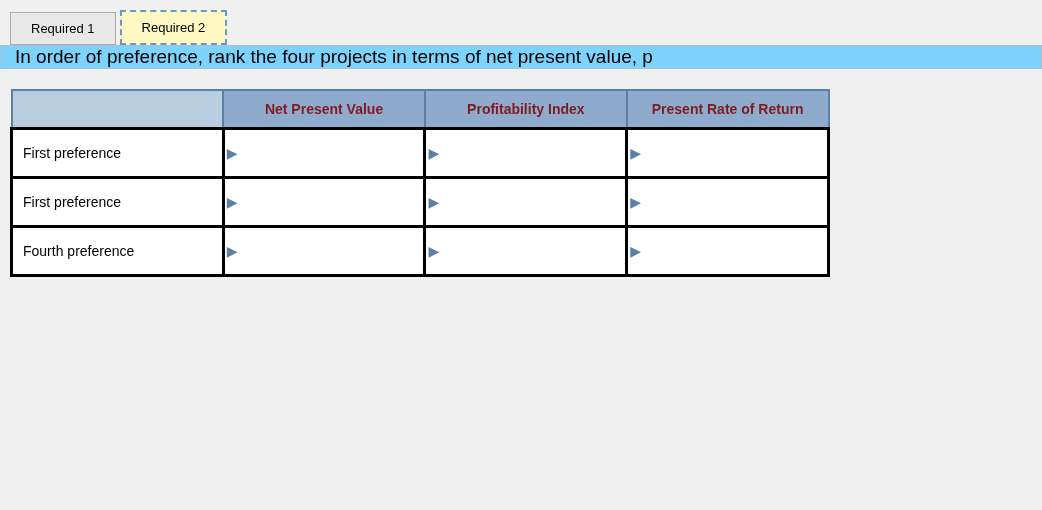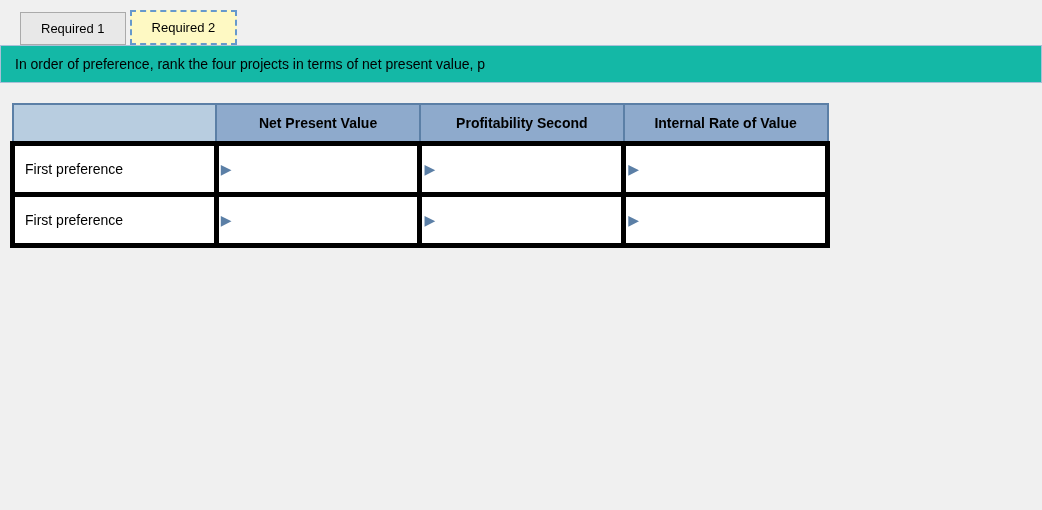--- a/index.html
+++ b/index.html
@@ -20,21 +20,21 @@
       background: #f0f0f0;
       width: 1042px;
       min-height: 510px;
       padding: 10px 0 0 0;
     }
 
     
     .tabs-row {
       display: flex;
       align-items: flex-end;
-      margin-left: 20px;
+      margin-left: 10px;
       margin-bottom: 0;
     }
 
     .tab {
       padding: 8px 20px;
       border: 1px solid #aaa;
       background: #e8e8e8;
       cursor: pointer;
       font-size: 13px;
       min-width: 100px;
@@ -42,24 +42,24 @@
     }
 
     .tab-dashed {
       border: 2px dashed #6699cc;
       background: #fef9c3;
       margin-left: 4px;
     }
 
     
     .instruction-bar {
-      background: #14b8a6;
+      background: #7dd3fc;
       border: 1px solid #aac0d8;
-      padding: 10px 14px;
-      font-size: 14px;
+      padding: 0 14px;
+      font-size: 19px;
       color: #000;
       margin: 0;
       overflow: hidden;
       white-space: nowrap;
     }
 
     
     .table-container {
       margin: 20px 10px 10px 10px;
       width: 820px;
@@ -71,32 +71,32 @@
     }
 
     
     .header-row th {
       background-color: #8eaacc;
       border: 2px solid #5b7fa6;
       padding: 10px 8px;
       text-align: center;
       font-weight: bold;
       font-size: 14px;
-      color: #000000;
+      color: #7f1d1d;
       vertical-align: middle;
     }
 
     .header-row th:first-child {
       background-color: #b8cde0;
       width: 290px;
     }
 
     
     .data-row td {
-      border: 5px solid #000000;
+      border: 3px solid #000000;
       padding: 0;
       height: 48px;
       vertical-align: middle;
       font-size: 14px;
       margin-left: 31px;
     }
 
     .data-row td:first-child {
       padding: 8px 10px;
       background: #ffffff;
@@ -157,24 +157,24 @@
 
   <div class="table-container">
     <table>
       <thead>
         <tr class="header-row">
           <th></th>
           <th>
             <span>Net Present Value</span>
           </th>
           <th>
-            <span>Profitability Second</span>
+            <span>Profitability Index</span>
           </th>
           <th>
-            <span>Internal Rate of Value</span>
+            <span>Present Rate of Return</span>
           </th>
         </tr>
       </thead>
       <tbody>
 
         <tr class="data-row">
           <td>
             <span>First preference</span>
           </td>
           <td class="input-cell">
@@ -215,17 +215,40 @@
           </td>
           <td class="input-cell">
             <div class="cell-inner">
               <span class="arrow-indicator">▶</span>
               <input class="cell-input" type="text" style="">
             </div>
           </td>
         </tr>
 
 
+        <tr class="data-row">
+          <td>
+            <span>Fourth preference</span>
+          </td>
+          <td class="input-cell">
+            <div class="cell-inner">
+              <span class="arrow-indicator">▶</span>
+              <input class="cell-input" type="text" style="">
+            </div>
+          </td>
+          <td class="input-cell">
+            <div class="cell-inner">
+              <span class="arrow-indicator">▶</span>
+              <input class="cell-input" type="text" style="">
+            </div>
+          </td>
+          <td class="input-cell">
+            <div class="cell-inner">
+              <span class="arrow-indicator">▶</span>
+              <input class="cell-input" type="text" style="">
+            </div>
+          </td>
+        </tr>
       </tbody>
     </table>
   </div>
 
 </div>
 
 </body></html>

